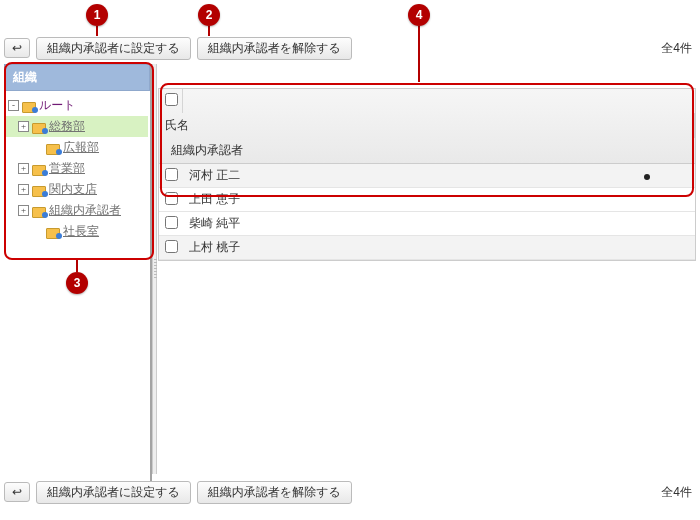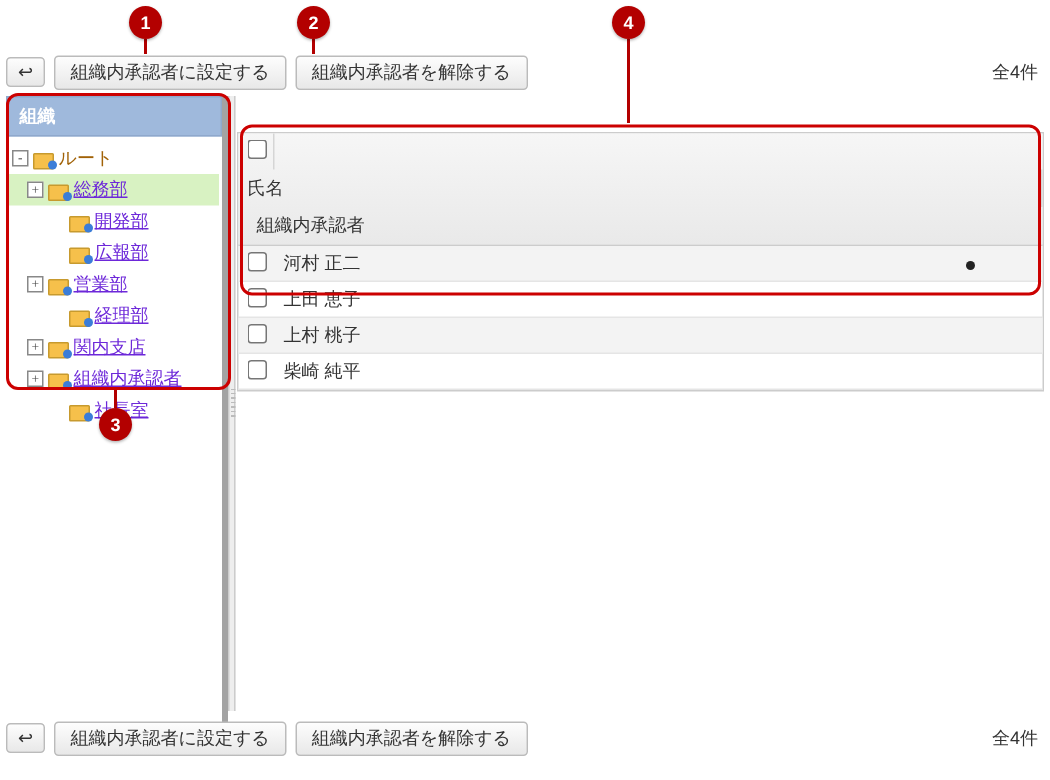--- a/index.html
+++ b/index.html
@@ -29,21 +29,21 @@
     border: 1px solid #bbb; background: linear-gradient(#fdfdfd,#e8e8e8);
     border-radius: 3px; padding: 2px 10px; font-size: 12px; cursor: pointer;
     color: #333;
   }
   .btn-icon { width: 26px; padding: 2px 0; text-align: center; }
   .toolbar .spacer { flex: 1; }
   .count { font-size: 12px; color: #333; padding-right: 4px; margin-left: 20px; }
 
   .sidebar {
     position: absolute; left: 4px; top: 64px; width: 148px; bottom: 30px;
-    border-right: 4px solid #a3a3a3; background: #fff; font-family: Liberation Serif, serif;
+    border-right: 2px solid #a3a3a3; background: #fff; font-family: Liberation Serif, serif;
   }
   .sidebar-header {
     background: #9fb9dc; color: #fff; font-weight: bold;
     padding: 4px 8px; border: 1px solid #8fa8cc; font-size: 12px;
   }
   .tree { padding: 4px 2px; }
   .tree-row {
     display: flex; align-items: center; padding: 2px 2px; white-space: nowrap;
   }
   .tree-row.selected { background: #d8f2c2; }
@@ -58,22 +58,22 @@
     flex-shrink: 0;
   }
   .org-icon::before {
     content: ""; position: absolute; left: 0; top: 2px; width: 12px; height: 9px;
     background: #f6c04b; border: 1px solid #c79a2e; border-radius: 1px;
   }
   .org-icon::after {
     content: ""; position: absolute; right: -2px; bottom: -1px; width: 6px; height: 6px;
     background: #3b7dd8; border-radius: 50%;
   }
-  .tree-label { color: #6d28d9; text-decoration: underline; cursor: pointer; }
-  .tree-label.root { color: #a16207; text-decoration: none; }
+  .tree-label { color: #737373; text-decoration: underline; cursor: pointer; }
+  .tree-label.root { color: #701a75; text-decoration: none; }
   .indent1 { padding-left: 12px; }
   .indent2 { padding-left: 26px; }
 
   .main {
     position: absolute; left: 158px; right: 4px; top: 64px; bottom: 46px;
     overflow: auto;
   }
   .grid { border: 1px solid #ccc; margin-top: 24px; }
   .grid-header {
     display: flex; background: linear-gradient(#f6f6f6,#e9e9e9);
@@ -142,36 +142,26 @@
         <span class="tree-label root">ルート</span>
       </div>
       <div class="tree-row indent1 selected">
         <span class="toggle">+</span>
         <span class="org-icon"></span>
         <span class="tree-label">総務部</span>
       </div>
       <div class="tree-row indent2">
         <span class="toggle blank"></span>
         <span class="org-icon"></span>
-        <span class="tree-label">開発部</span>
-      </div>
-      <div class="tree-row indent2">
-        <span class="toggle blank"></span>
-        <span class="org-icon"></span>
         <span class="tree-label">広報部</span>
       </div>
       <div class="tree-row indent1">
         <span class="toggle">+</span>
         <span class="org-icon"></span>
         <span class="tree-label">営業部</span>
-      </div>
-      <div class="tree-row indent2">
-        <span class="toggle blank"></span>
-        <span class="org-icon"></span>
-        <span class="tree-label">経理部</span>
       </div>
       <div class="tree-row indent1">
         <span class="toggle">+</span>
         <span class="org-icon"></span>
         <span class="tree-label">関内支店</span>
       </div>
       <div class="tree-row indent1">
         <span class="toggle">+</span>
         <span class="org-icon"></span>
         <span class="tree-label">組織内承認者</span>
@@ -198,28 +188,28 @@
       <div class="grid-row alt">
         <div class="gc-check"><input type="checkbox" style=""></div>
         <div class="gc-name">河村 正二</div>
         <div class="gc-approver"><span class="dot"></span></div>
       </div>
       <div class="grid-row">
         <div class="gc-check"><input type="checkbox" style=""></div>
         <div class="gc-name">上田 恵子</div>
         <div class="gc-approver"></div>
       </div>
+      <div class="grid-row">
+        <div class="gc-check"><input type="checkbox" style=""></div>
+        <div class="gc-name">柴崎 純平</div>
+        <div class="gc-approver"></div>
+      </div>
       <div class="grid-row alt">
         <div class="gc-check"><input type="checkbox" style=""></div>
         <div class="gc-name">上村 桃子</div>
-        <div class="gc-approver"></div>
-      </div>
-      <div class="grid-row">
-        <div class="gc-check"><input type="checkbox" style=""></div>
-        <div class="gc-name">柴崎 純平</div>
         <div class="gc-approver"></div>
       </div>
     </div>
   </div>
 
   <div class="toolbar toolbar-bottom">
     <button class="btn btn-icon">↩</button>
     <button class="btn">組織内承認者に設定する</button>
     <button class="btn">組織内承認者を解除する</button>
     <div class="spacer"></div>

